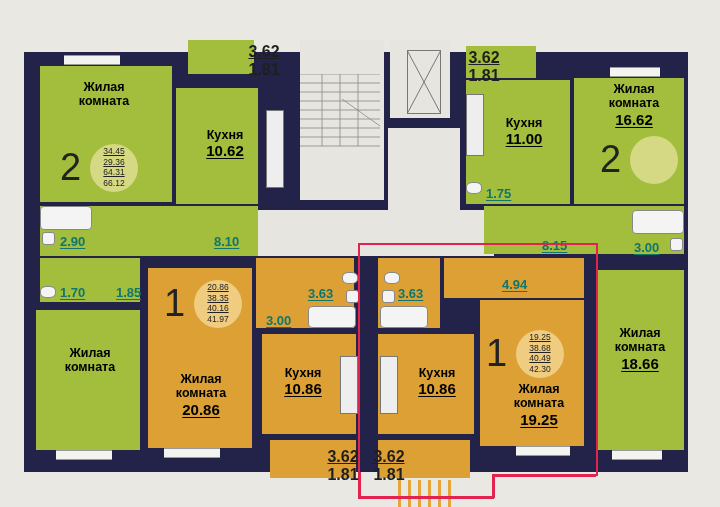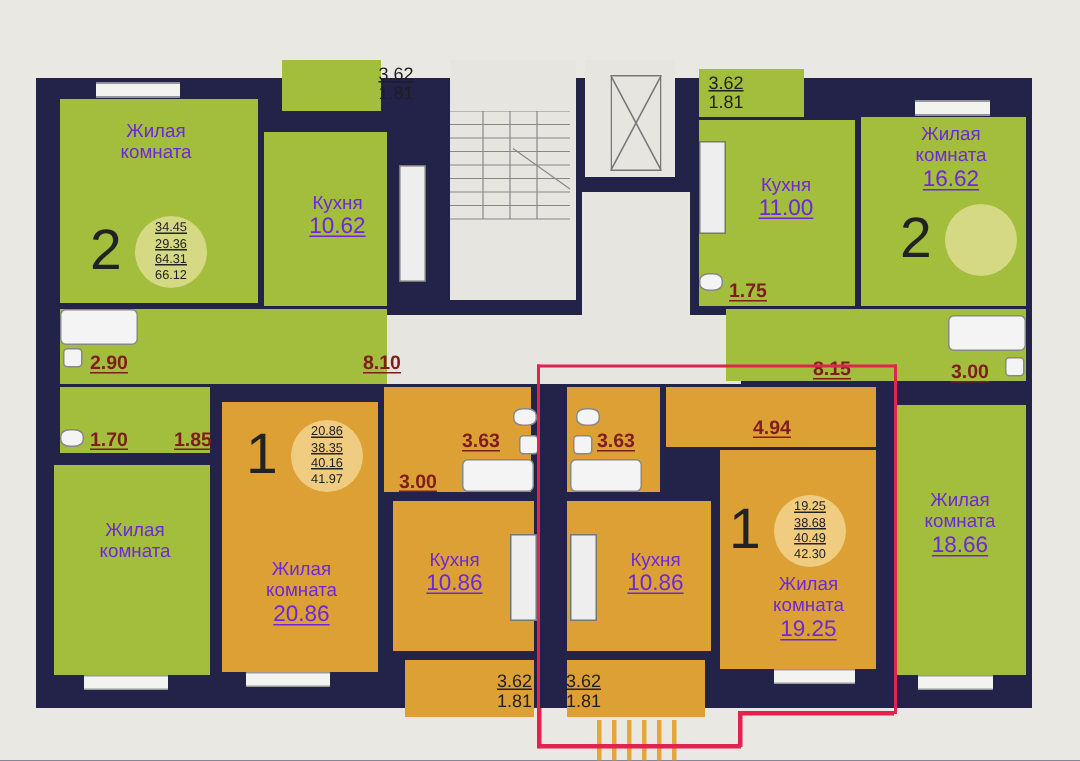--- a/index.html
+++ b/index.html
@@ -2,25 +2,25 @@
 <html><head>
 <meta charset="utf-8">
 <style>
   html,body{margin:0;padding:0;}
   body{width:720px;height:507px;background:#e9e8e3;position:relative;overflow:hidden;font-family:"Liberation Sans",sans-serif;}
   .abs{position:absolute;}
   .wall{position:absolute;background:#23234a;}
   .green{position:absolute;background:#a3bd3c;}
   .orange{position:absolute;background:#dca035;}
   .hall{position:absolute;background:#e6e5e0;}
-  .lbl{position:absolute;text-align:center;font-weight:normal;color:#6d28d9;line-height:1.15;}
+  .lbl{position:absolute;text-align:center;font-weight:bold;color:#000000;line-height:1.15;}
   .room-name{font-size:12.5px;}
   .room-area{font-size:15px;text-decoration:underline;text-underline-offset:2px;}
-  .small-area{position:absolute;font-size:13px;font-weight:bold;text-decoration:underline;text-underline-offset:2px;color:#7f1d1d;}
-  .balc{position:absolute;font-size:12px;font-weight:normal;color:#1f1f1f;text-align:center;line-height:1.1;}
+  .small-area{position:absolute;font-size:13px;font-weight:bold;text-decoration:underline;text-underline-offset:2px;color:#0f766e;}
+  .balc{position:absolute;font-size:16px;font-weight:bold;color:#1f1f1f;text-align:center;line-height:1.1;}
   .balc .a{text-decoration:underline;display:block;}
   .badge{position:absolute;width:48px;height:48px;border-radius:50%;background:rgba(255,240,190,0.55);}
   .badge .rooms{position:absolute;left:-30px;top:2px;font-size:38px;font-weight:normal;color:#222;}
   .badge .vals{position:absolute;left:0;top:2px;width:48px;font-size:8.5px;line-height:10.5px;text-align:center;color:#222;}
   .badge .vals span{display:block;text-decoration:underline;}
   .badge .vals span:last-child{text-decoration:none;}
   .window{position:absolute;background:#f3f3f0;border-top:1px solid #999;border-bottom:1px solid #999;}
   .tub{position:absolute;background:#f4f4f4;border:1px solid #888;border-radius:4px;}
   .wc{position:absolute;width:14px;height:10px;background:#f4f4f4;border:1px solid #888;border-radius:40%;}
   .sink{position:absolute;width:11px;height:11px;background:#f4f4f4;border:1px solid #888;border-radius:3px;}
@@ -129,21 +129,21 @@
 </div>
 <div class="lbl" style="left:190px;top:128px;width:70px;">
   <div class="room-name">Кухня</div>
   <div class="room-area">10.62</div>
 </div>
 <div class="balc" style="left:244px;top:43px;width:40px;">
   <span class="a">3.62</span>
   <span>1.81</span>
 </div>
 <div class="small-area" style="left:60px;top:234px;">2.90</div>
-<div class="small-area" style="left:214px;top:234px;margin-left:28px;">8.10</div>
+<div class="small-area" style="left:214px;top:234px;">8.10</div>
 <div class="small-area" style="left:60px;top:285px;">1.70</div>
 <div class="small-area" style="left:116px;top:285px;">1.85</div>
 <div class="lbl" style="left:40px;top:346px;width:100px;">
   <div class="room-name">Жилая</div>
   <div class="room-name">комната</div>
 </div>
 
 <div class="badge" style="left:194px;top:280px;">
   <div class="rooms">1</div>
   <div class="vals">

